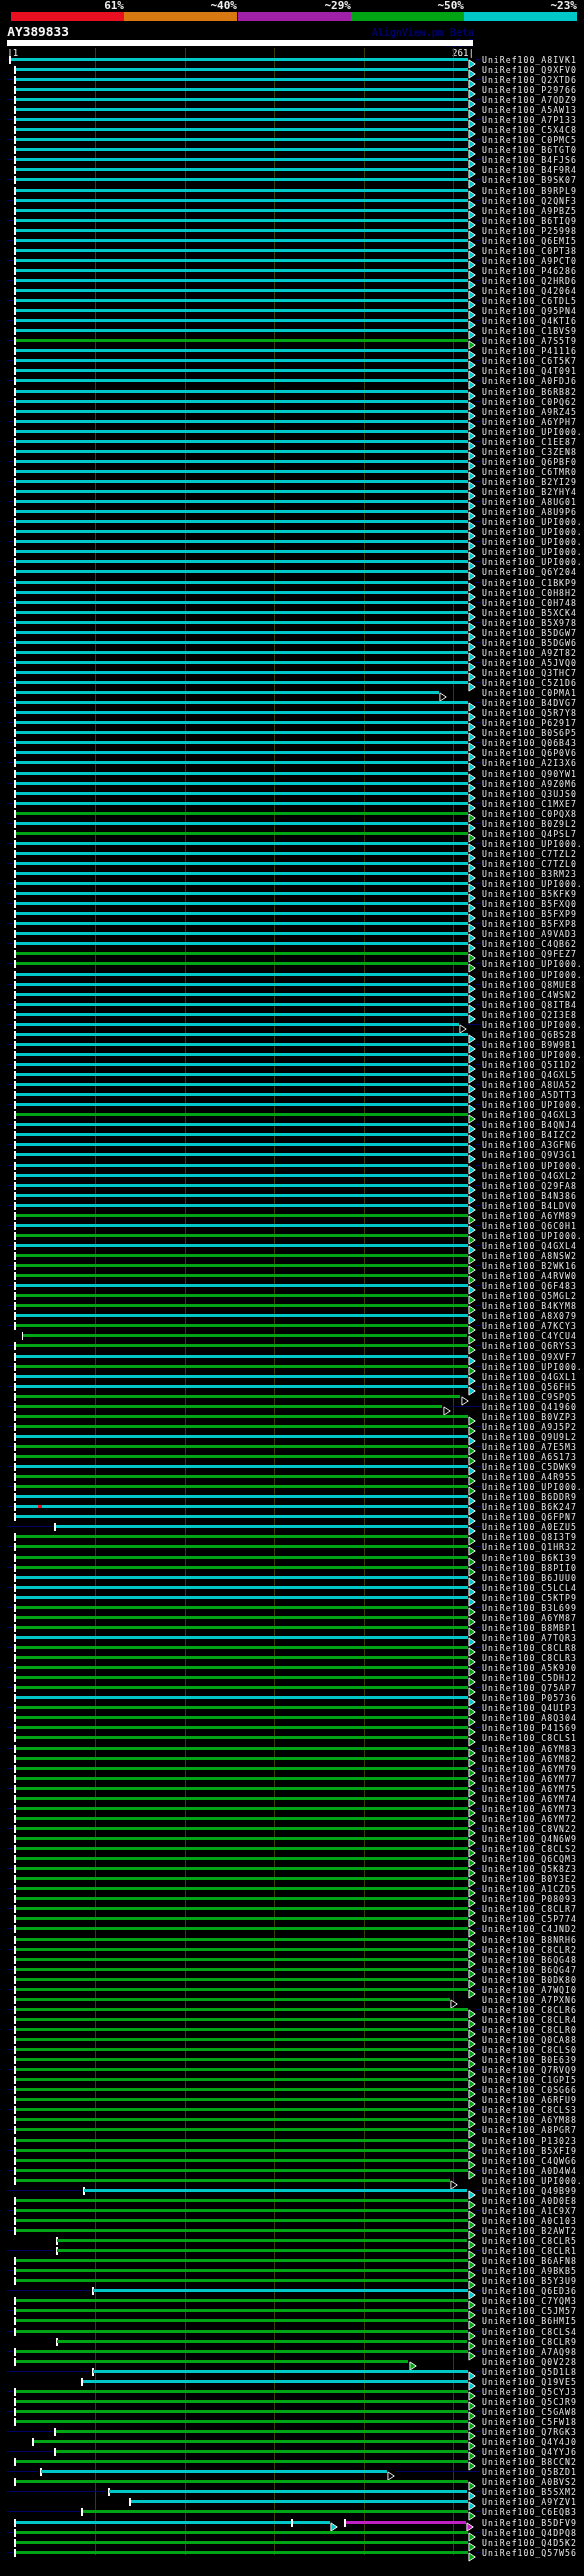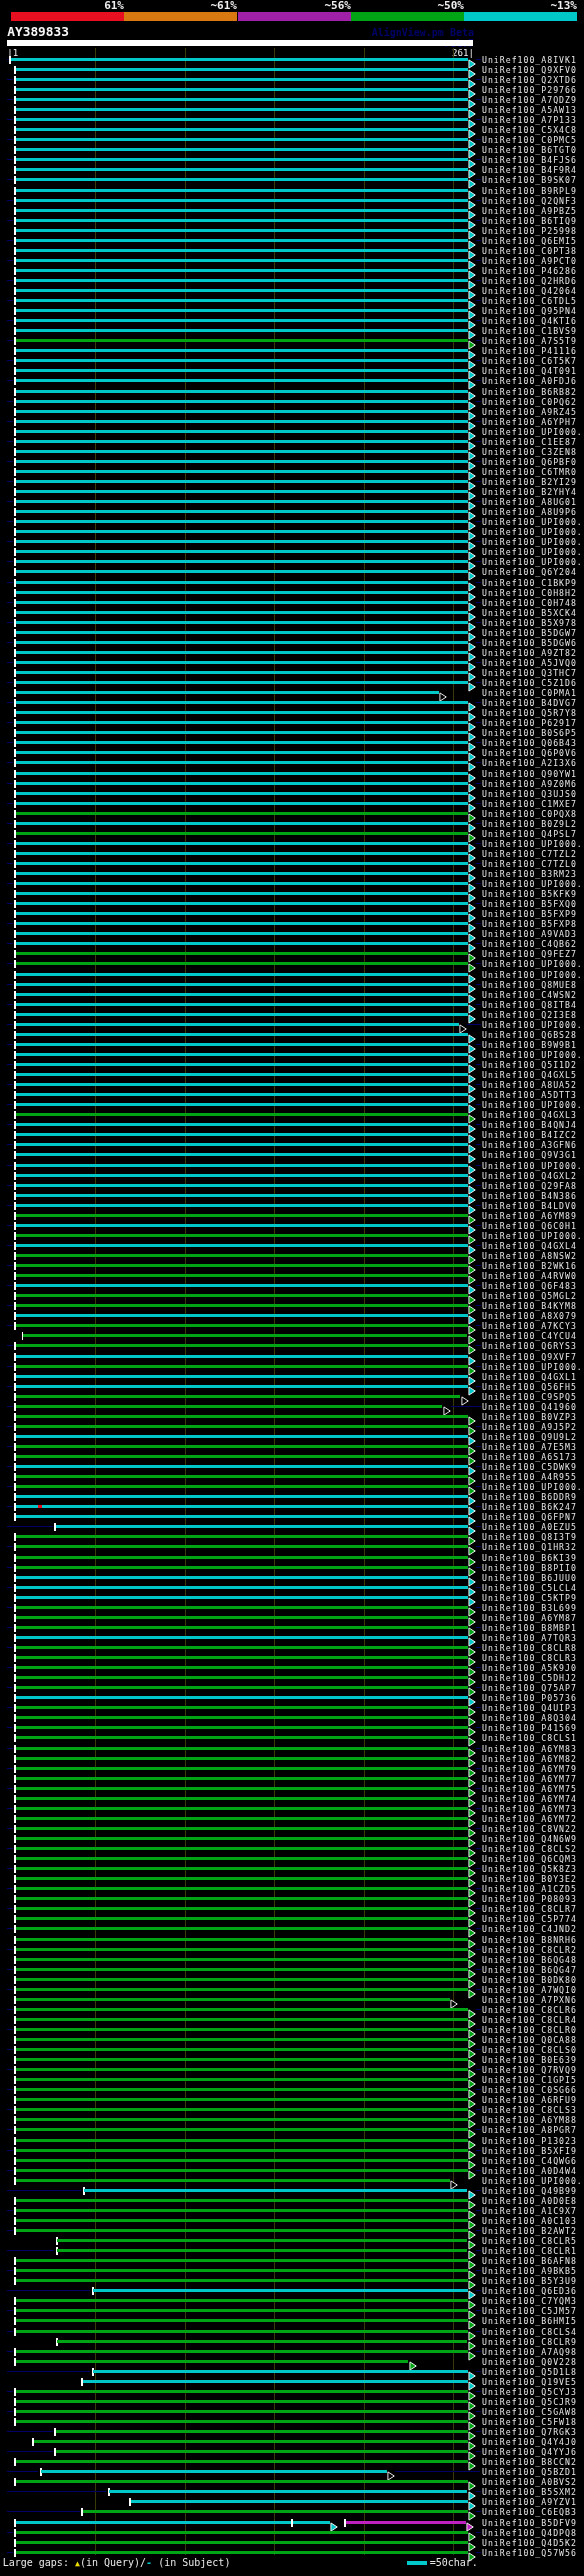--- a/index.html
+++ b/index.html
@@ -30,27 +30,27 @@
   #legend-scale .swatch{display:inline-block;width:20px;height:3.7px;background:#00c8c8;
        vertical-align:middle;margin-right:2.7px;}
 </style>
 </head>
 <body>
 
 <div id="app">
   <div id="scale">
       <div class="scale-label" style="left: 42px; width: 82px;">61%</div>
       <div class="scale-seg" style="left: 11px; width: 113px; background: rgb(232, 16, 32);"></div>
-      <div class="scale-label" style="left: 155px; width: 82px;">~61%</div>
+      <div class="scale-label" style="left: 155px; width: 82px;">~40%</div>
       <div class="scale-seg" style="left: 124px; width: 113px; background: rgb(216, 120, 16);"></div>
-      <div class="scale-label" style="left: 269px; width: 82px;">~56%</div>
+      <div class="scale-label" style="left: 269px; width: 82px;">~29%</div>
       <div class="scale-seg" style="left: 238px; width: 113px; background: rgb(160, 32, 168);"></div>
       <div class="scale-label" style="left: 382px; width: 82px;">~50%</div>
       <div class="scale-seg" style="left: 351px; width: 113px; background: rgb(0, 164, 20);"></div>
-      <div class="scale-label" style="left: 495px; width: 82px;">~13%</div>
+      <div class="scale-label" style="left: 495px; width: 82px;">~23%</div>
       <div class="scale-seg" style="left: 464px; width: 113px; background: rgb(0, 200, 200);"></div>
     </div>
   <div id="title">AY389833</div>
   <div id="beta">AlignView.pm Beta rel.7</div>
   <div id="ruler"></div>
   <div id="ruler-left">|1</div>
   <div id="ruler-right">261|</div>
   <div id="plot">
       <div class="gridline" style="left: 95px;"></div>
       <div class="gridline" style="left: 185px;"></div>
@@ -2300,22 +2300,14 @@
         <div class="stub" style="left: 7.3px; width: 6.2px;"></div>
         <div class="stub" style="left: 476px; width: 4.6px;"></div>
         <div class="stick" style="left: 14.4px;"></div>
         <div class="bar" style="left: 16.3px; width: 452px; background: rgb(0, 164, 20);"></div>
         <div class="arrow" style="left: 468px;"><svg width="8.2" height="10" viewBox="0 0 9 11">
             <polygon points="1,1 8,5.5 1,10" fill="#00a414" stroke="#ffffff" stroke-width="1"></polygon>
           </svg></div>
         <div class="rlabel">UniRef100_Q57W56</div>
       </div>
     </div>
-  <div id="legend">
-    <span style="position:absolute;left:2.7px;">
-      <span>Large gaps: </span><span class="tri">▲</span><span>(in Query)/</span><span class="cdash">-</span><span> (in Subject)</span>
-    </span>
-    <span id="legend-scale">
-      <span class="swatch"></span><span>=50char.</span>
-    </span>
-  </div>
 </div>
 
 
 </body></html>

